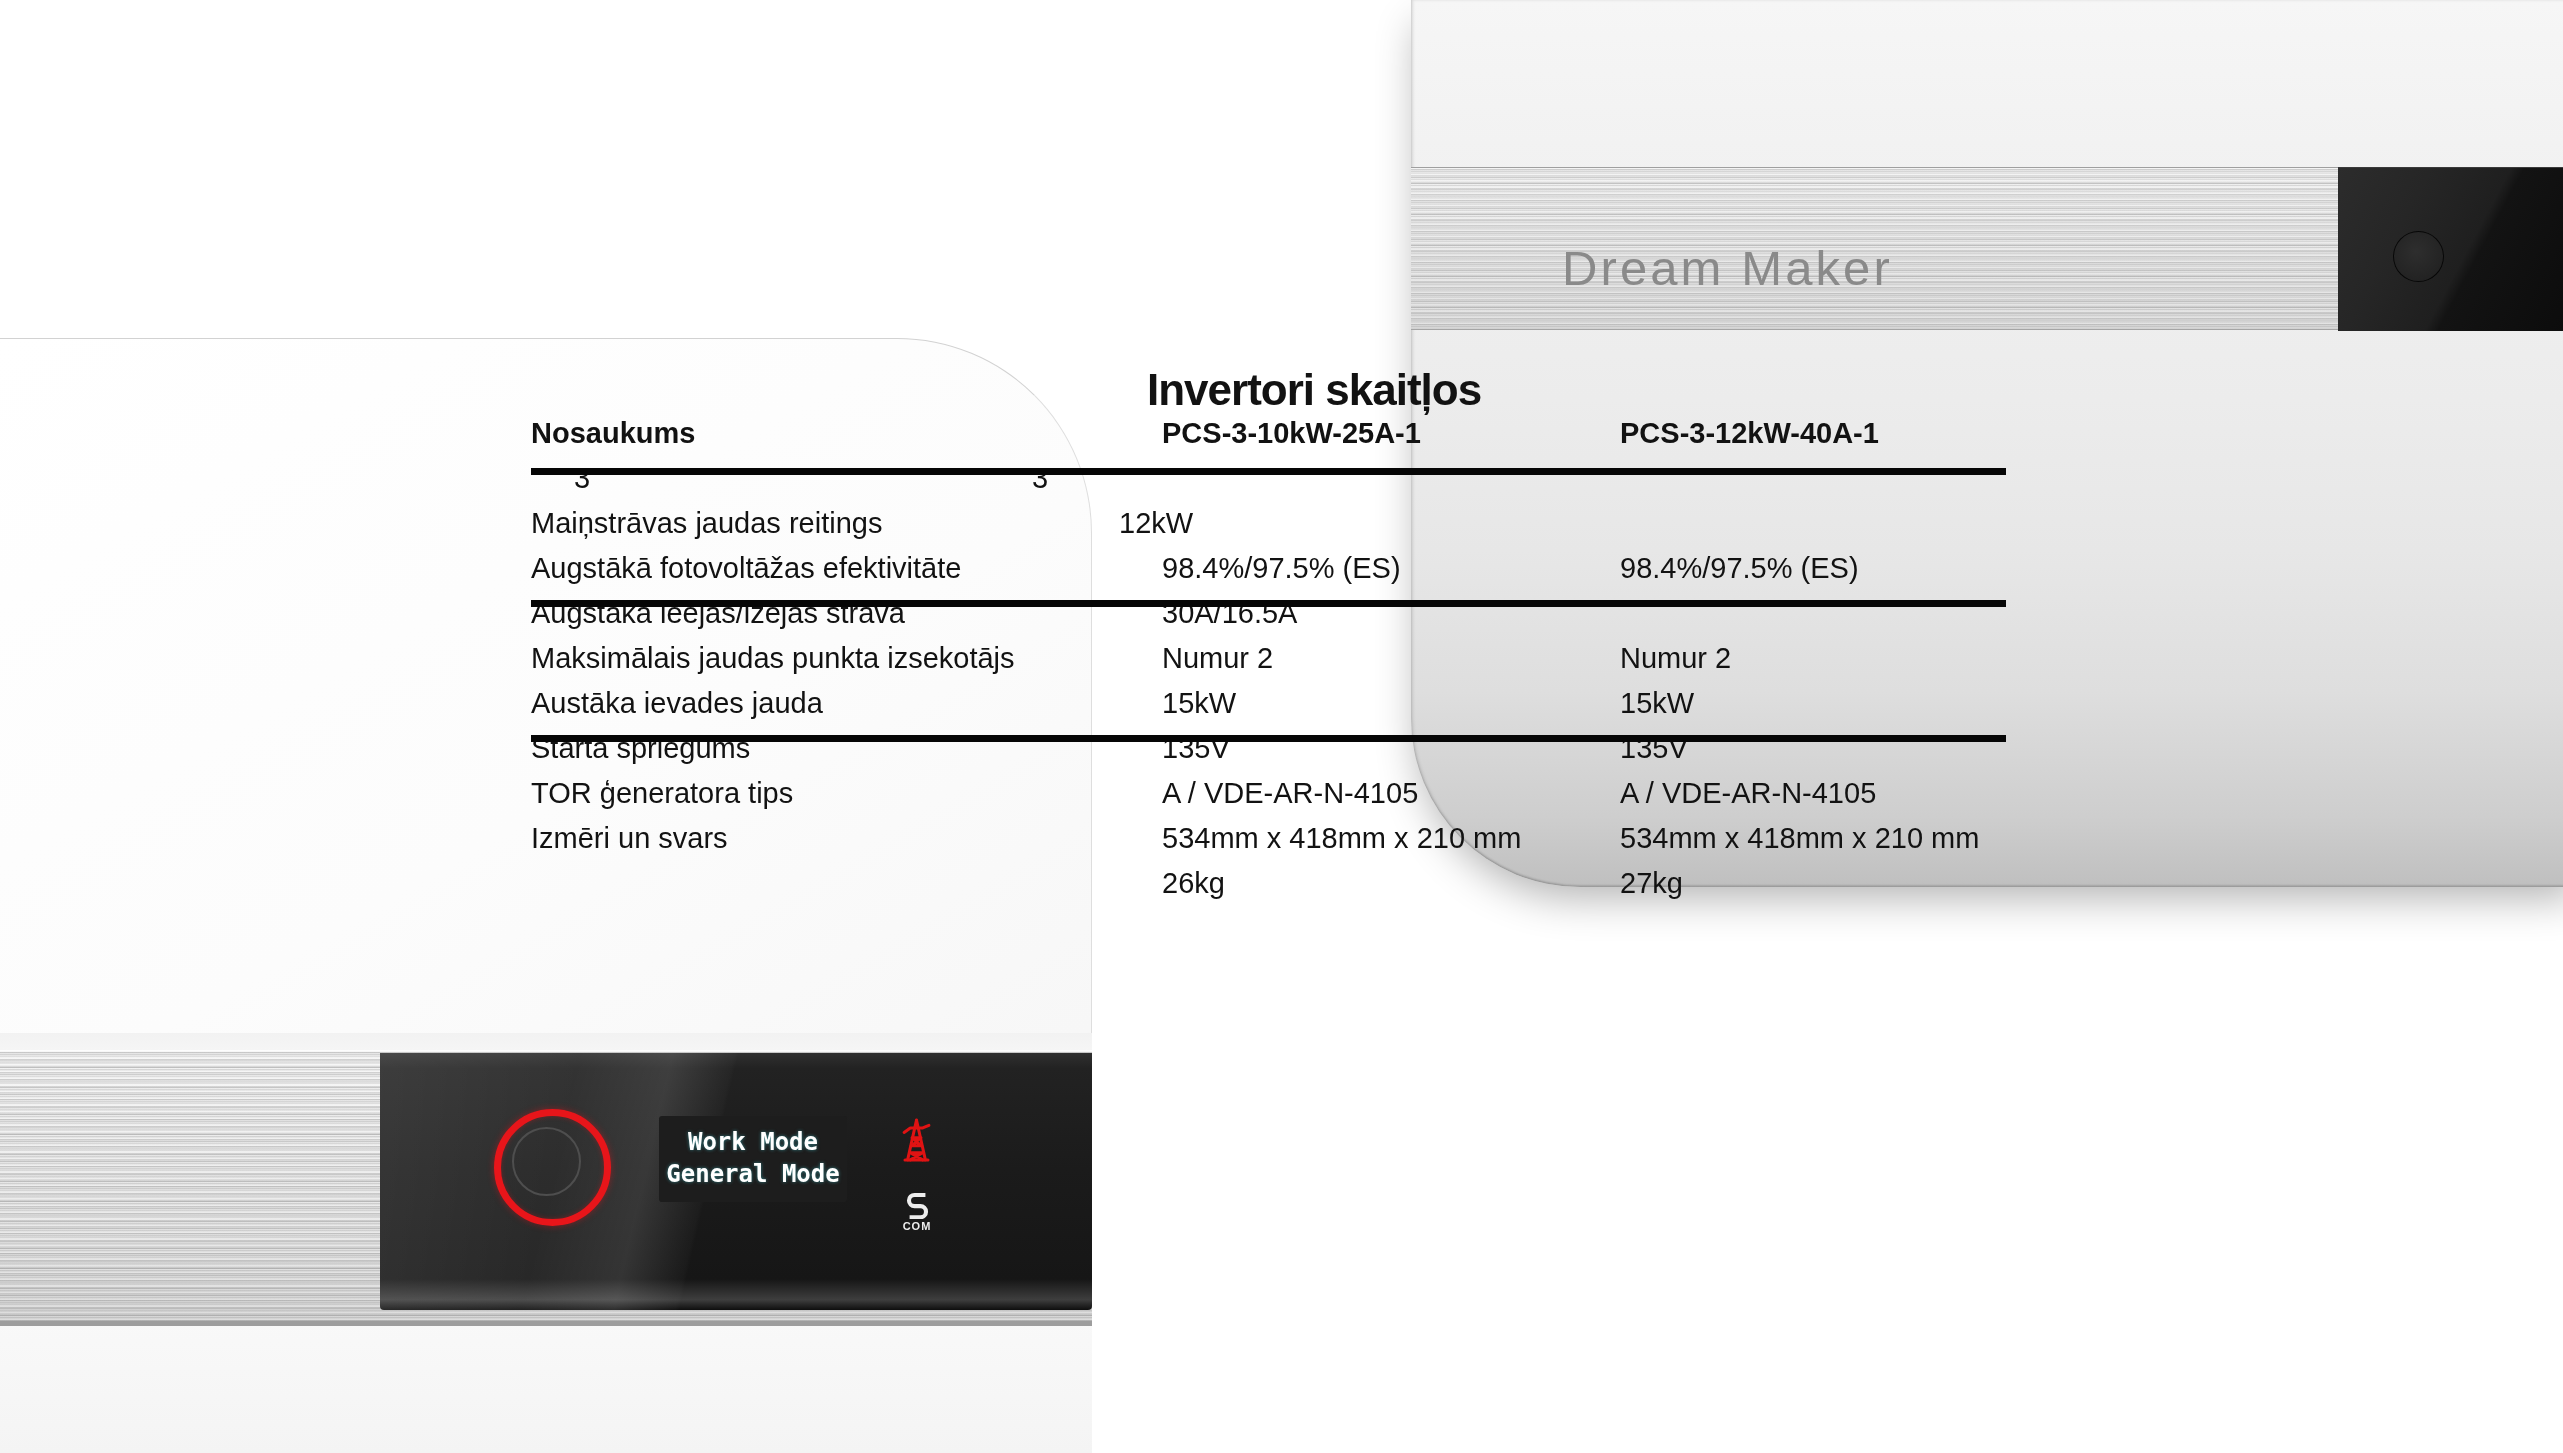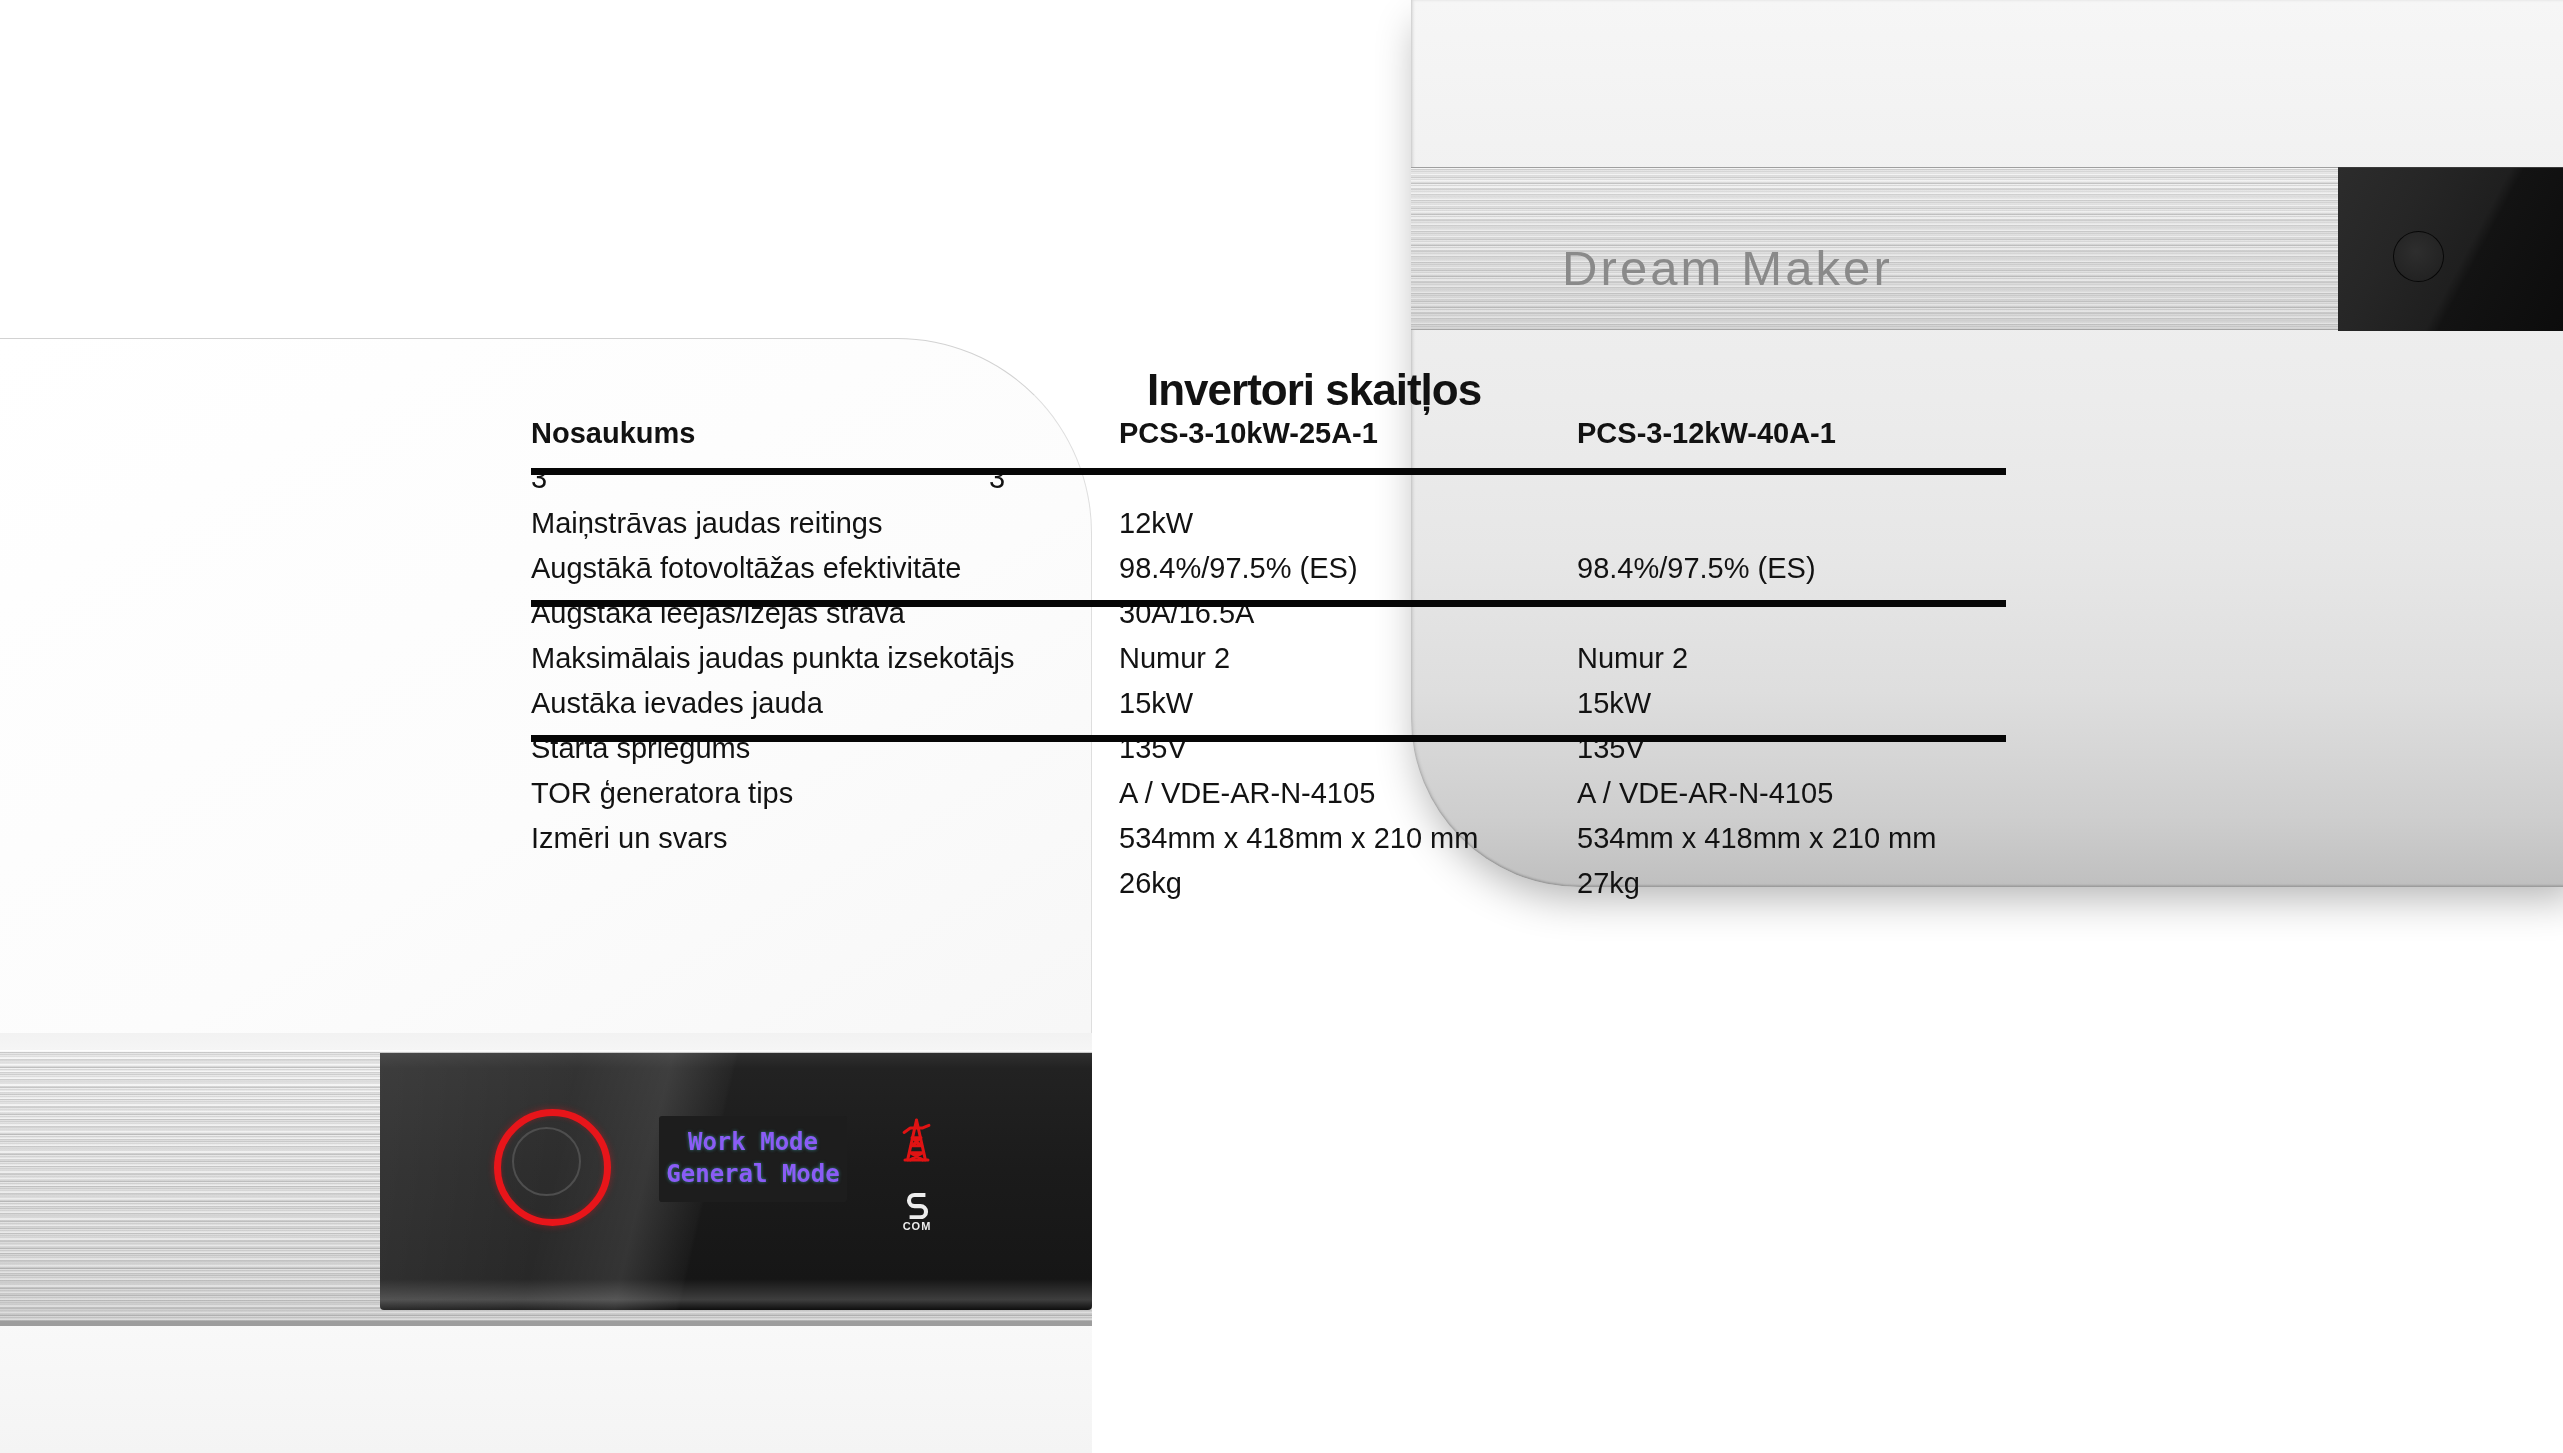--- a/index.html
+++ b/index.html
@@ -32,21 +32,21 @@
     background:linear-gradient(150deg,#ffffff 0%,#fcfcfc 45%,#f3f3f3 100%);}
 
   
   .title{position:absolute;left:1099px;top:365px;font-size:44px;font-weight:bold;letter-spacing:-1px;margin-left:48px;}
 
   
   .spec{position:absolute;left:531px;top:411px;width:1475px;font-size:29px;line-height:45px;}
   .trow{display:flex;height:45px;white-space:nowrap;}
   .trow.head{font-weight:bold;}
   .tcell.c0{width:588px;}
-  .tcell.c1{width:458px;}
+  .tcell.c1{width:458px;margin-left:43px;}
   .tcell.c2{flex:1;}
   .rule{position:absolute;left:0;width:1475px;height:6.7px;background:#060606;}
   .rule.r1{top:57px;}
   .rule.r2{top:189px;}
   .rule.r3{top:324px;}
 
   
   .photo{position:absolute;left:0;top:1033px;width:1092px;height:420px;
     background:linear-gradient(180deg,#f2f2f2 0%,#f7f7f7 6%,#fafafa 60%,#f4f4f4 100%);}
   .alu-bl{position:absolute;left:0;top:17.4px;width:100%;height:270px;
@@ -59,21 +59,21 @@
     background:linear-gradient(180deg,#303030 0%,#222222 6%,#1b1b1b 45%,#161616 88%,#3e3e3e 96%,#0e0e0e 100%);
     border-radius:0 0 4.1px 4.1px;}
   .sheen{position:absolute;inset:0;border-radius:inherit;pointer-events:none;
     background:linear-gradient(103deg,rgba(255,255,255,0.12) 0%,rgba(255,255,255,0.08) 26%,rgba(255,255,255,0.13) 38%,rgba(255,255,255,0.02) 46%,rgba(255,255,255,0) 46.5%);}
   .ring{position:absolute;left:114px;top:56px;width:103px;height:103px;border-radius:50%;
     border:7.7px solid #e8151a;box-shadow:0 0 7.2px rgba(232,21,26,0.45), inset 0 0 5.1px rgba(232,21,26,0.35);}
   .ring .inner{position:absolute;left:11.3px;top:11.3px;width:65px;height:65px;border-radius:50%;border:2.1px solid #4e4e4e;}
   .oled{position:absolute;left:279px;top:63px;width:188px;height:86px;background:#1d1d1d;border-radius:3.1px;
     display:flex;flex-direction:column;align-items:center;justify-content:center;gap:4.1px;
     font-family:"DejaVu Sans Mono", monospace;font-weight:bold;font-size:24px;line-height:27px;
-    color:#8b5cf6;text-shadow:0 0 3.6px rgba(69,213,224,0.55);}
+    color:#ffffff;text-shadow:0 0 3.6px rgba(69,213,224,0.55);}
   .twr{position:absolute;left:517px;top:62px;width:39px;height:49px;}
   .comwrap{position:absolute;left:519px;top:139px;width:36px;text-align:center;color:#ededed;}
   .comwrap .comlbl{font-size:11px;font-weight:bold;letter-spacing:1px;margin-top:-1px;}
 
   .t-txt{position:static;}
 </style>
 </head>
 <body>
 
 <div class="stage">

